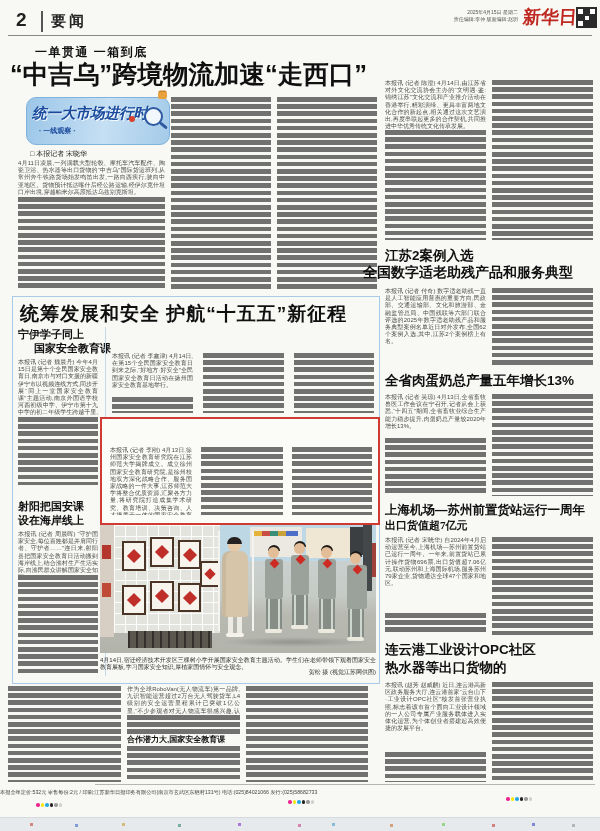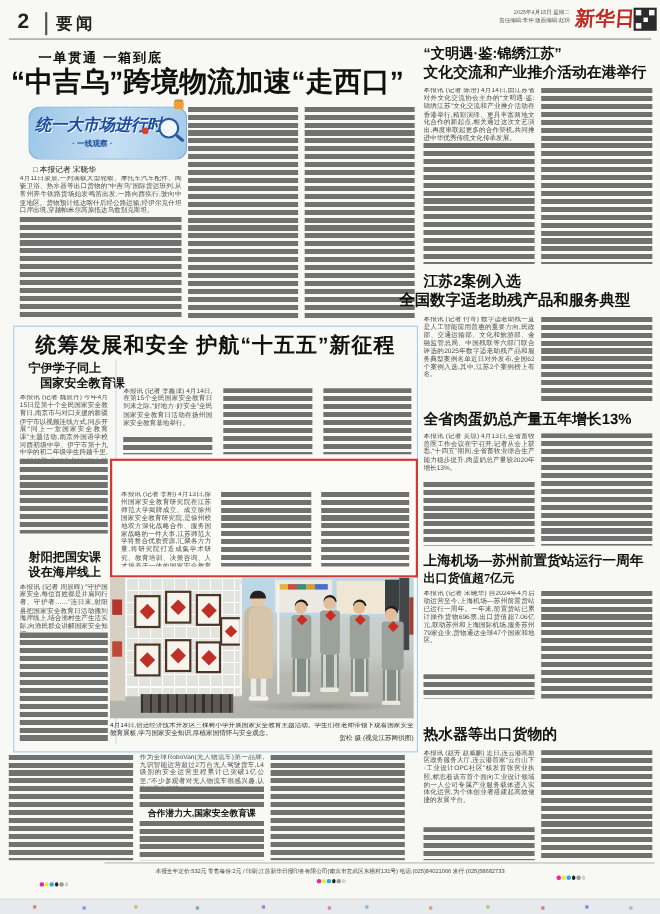--- a/index.html
+++ b/index.html
@@ -2,21 +2,21 @@
 <html><head>
 <meta charset="utf-8">
 <style>
   html,body{margin:0;padding:0;background:#ffffff;}
   .page{position:relative;width:600px;height:831px;background:#f8f8f5;
         font-family:"Liberation Sans",sans-serif;color:#222;overflow:hidden;}
   .abs{position:absolute;}
   .greek{background-image:repeating-linear-gradient(to bottom,rgba(75,75,75,.78) 0 4.6px,transparent 4.6px 7.2px);}
   .lead{font-size:6px;line-height:7.2px;color:#4a4a4a;text-align:justify;overflow:hidden;word-break:break-all;}
   .hl{font-weight:900;color:#101010;white-space:nowrap;}
-  .ctr{text-align:center;}
+  .ctr{}
   .dot{width:3.5px;height:3.5px;border-radius:50%;display:inline-block;margin-right:1px;vertical-align:middle;}
   .frame{position:absolute;border:2px solid #4a3526;background:#f7f4ee;}
   .frame .art{position:absolute;left:50%;top:50%;width:10px;height:10px;background:#bf2f28;transform:translate(-50%,-50%) rotate(45deg);}
   .stud-head{position:absolute;width:11px;height:11px;border-radius:50%;background:#e3bd98;}
   .stud-hair{position:absolute;width:12px;height:6px;border-radius:6px 6px 0 0;background:#1f1a17;}
   .stud-body{position:absolute;width:18px;height:40px;background:#9ba29b;border-radius:3px;}
   .stud-scarf{position:absolute;width:7px;height:7px;background:#cc2a22;transform:rotate(45deg);}
   .stud-legs{position:absolute;width:16px;height:30px;background:#868d87;
              background-image:linear-gradient(to right,transparent 2px,#ced6ce 2px,#ced6ce 4px,transparent 4px,transparent 12px,#ced6ce 12px,#ced6ce 14px,transparent 14px);}
   .stud-shoes{position:absolute;width:17px;height:4px;background:#eceade;border-radius:2px;}
@@ -55,22 +55,20 @@
   <div class="abs hl" style="left:10px;top:57px;font-size:25.5px;">“中吉乌”跨境物流加速“走西口”</div>
 
   <div class="abs" style="left:30px;top:149px;font-size:7px;color:#222;">□ 本报记者 宋晓华</div>
   <div class="abs" style="left:18px;top:160px;width:147px;">
     <div class="lead" style="height:37px;">4月11日凌晨,一列满载大型轮毂、摩托车汽车配件、陶瓷卫浴、热水器等出口货物的“中吉乌”国际货运班列,从常州奔牛铁路货场始发鸣笛出发,一路向西疾行,驶向中亚地区。货物预计抵达喀什后经公路运输,经伊尔克什坦口岸出境,穿越帕米尔高原抵达乌兹别克斯坦。</div>
     <div class="greek" style="height:93px;"></div>
   </div>
   <div class="abs greek" style="left:171px;top:97px;width:100px;height:194px;"></div>
   <div class="abs greek" style="left:277px;top:97px;width:100px;height:194px;"></div>
 
-  <div class="abs hl" style="left:385px;top:40px;font-size:13px;">“文明遇·鉴:锦绣江苏”</div>
-  <div class="abs hl" style="left:385px;top:57px;font-size:13.5px;">文化交流和产业推介活动在港举行</div>
   <div class="abs" style="left:385px;top:80px;width:101px;">
     <div class="lead" style="height:50px;">本报讯 (记者 陈澄) 4月14日,由江苏省对外文化交流协会主办的“文明遇·鉴:锦绣江苏”文化交流和产业推介活动在香港举行,精彩演绎、更具丰富两地文化合作的新起点,相关通过这次文艺演出,再度串联起更多的合作契机,共同推进中华优秀传统文化传承发展。</div>
     <div class="greek" style="height:110px;"></div>
   </div>
   <div class="abs greek" style="left:492px;top:80px;width:101px;height:160px;"></div>
 
   <div class="abs hl" style="left:385px;top:247px;font-size:13.5px;">江苏2案例入选</div>
   <div class="abs hl" style="left:363px;top:264px;font-size:14px;">全国数字适老助残产品和服务典型</div>
   <div class="abs lead" style="left:385px;top:288px;width:101px;height:78px;">本报讯 (记者 付奇) 数字适老助残一直是人工智能应用普惠的重要方向,民政部、交通运输部、文化和旅游部、金融监管总局、中国残联等六部门联合评选的2025年数字适老助残产品和服务典型案例名单近日对外发布,全国62个案例入选,其中,江苏2个案例榜上有名。</div>
   <div class="abs greek" style="left:492px;top:288px;width:101px;height:78px;"></div>
@@ -83,20 +81,21 @@
   <div class="abs greek" style="left:492px;top:394px;width:101px;height:102px;"></div>
 
   <div class="abs hl" style="left:385px;top:502px;font-size:12.5px;">上海机场—苏州前置货站运行一周年</div>
   <div class="abs hl" style="left:385px;top:518px;font-size:11px;font-family:'Liberation Serif',serif;">出口货值超7亿元</div>
   <div class="abs" style="left:385px;top:537px;width:101px;">
     <div class="lead" style="height:76px;">本报讯 (记者 宋晓华) 自2024年4月启动运营至今,上海机场—苏州前置货站已运行一周年。一年来,前置货站已累计操作货物696票,出口货值超7.06亿元,联动苏州和上海国际机场,服务苏州79家企业,货物通达全球47个国家和地区。</div>
     <div class="greek" style="height:22px;"></div>
   </div>
   <div class="abs greek" style="left:492px;top:537px;width:101px;height:98px;"></div>
 
+  <div class="abs hl" style="left:385px;top:641px;font-size:13.5px;">连云港工业设计OPC社区</div>
   <div class="abs hl" style="left:385px;top:659px;font-size:13.5px;">热水器等出口货物的</div>
   <div class="abs" style="left:385px;top:682px;width:101px;">
     <div class="lead" style="height:70px;">本报讯 (赵芳 赵威麒) 近日,连云港高新区政务服务大厅,连云港首家“云台山下·工业设计OPC社区”核发首张营业执照,标志着该市首个面向工业设计领域的一人公司专属产业服务载体进入实体化运营,为个体创业者搭建起高效便捷的发展平台。</div>
     <div class="greek" style="height:30px;"></div>
   </div>
   <div class="abs greek" style="left:492px;top:682px;width:101px;height:100px;"></div>
 
   <div class="abs" style="left:12px;top:296px;width:366px;height:386px;border:1px solid #a9cbe6;"></div>
   <div class="abs hl ctr" style="left:20px;top:301px;width:352px;font-size:19px;letter-spacing:1px;">统筹发展和安全 护航“十五五”新征程</div>
 

